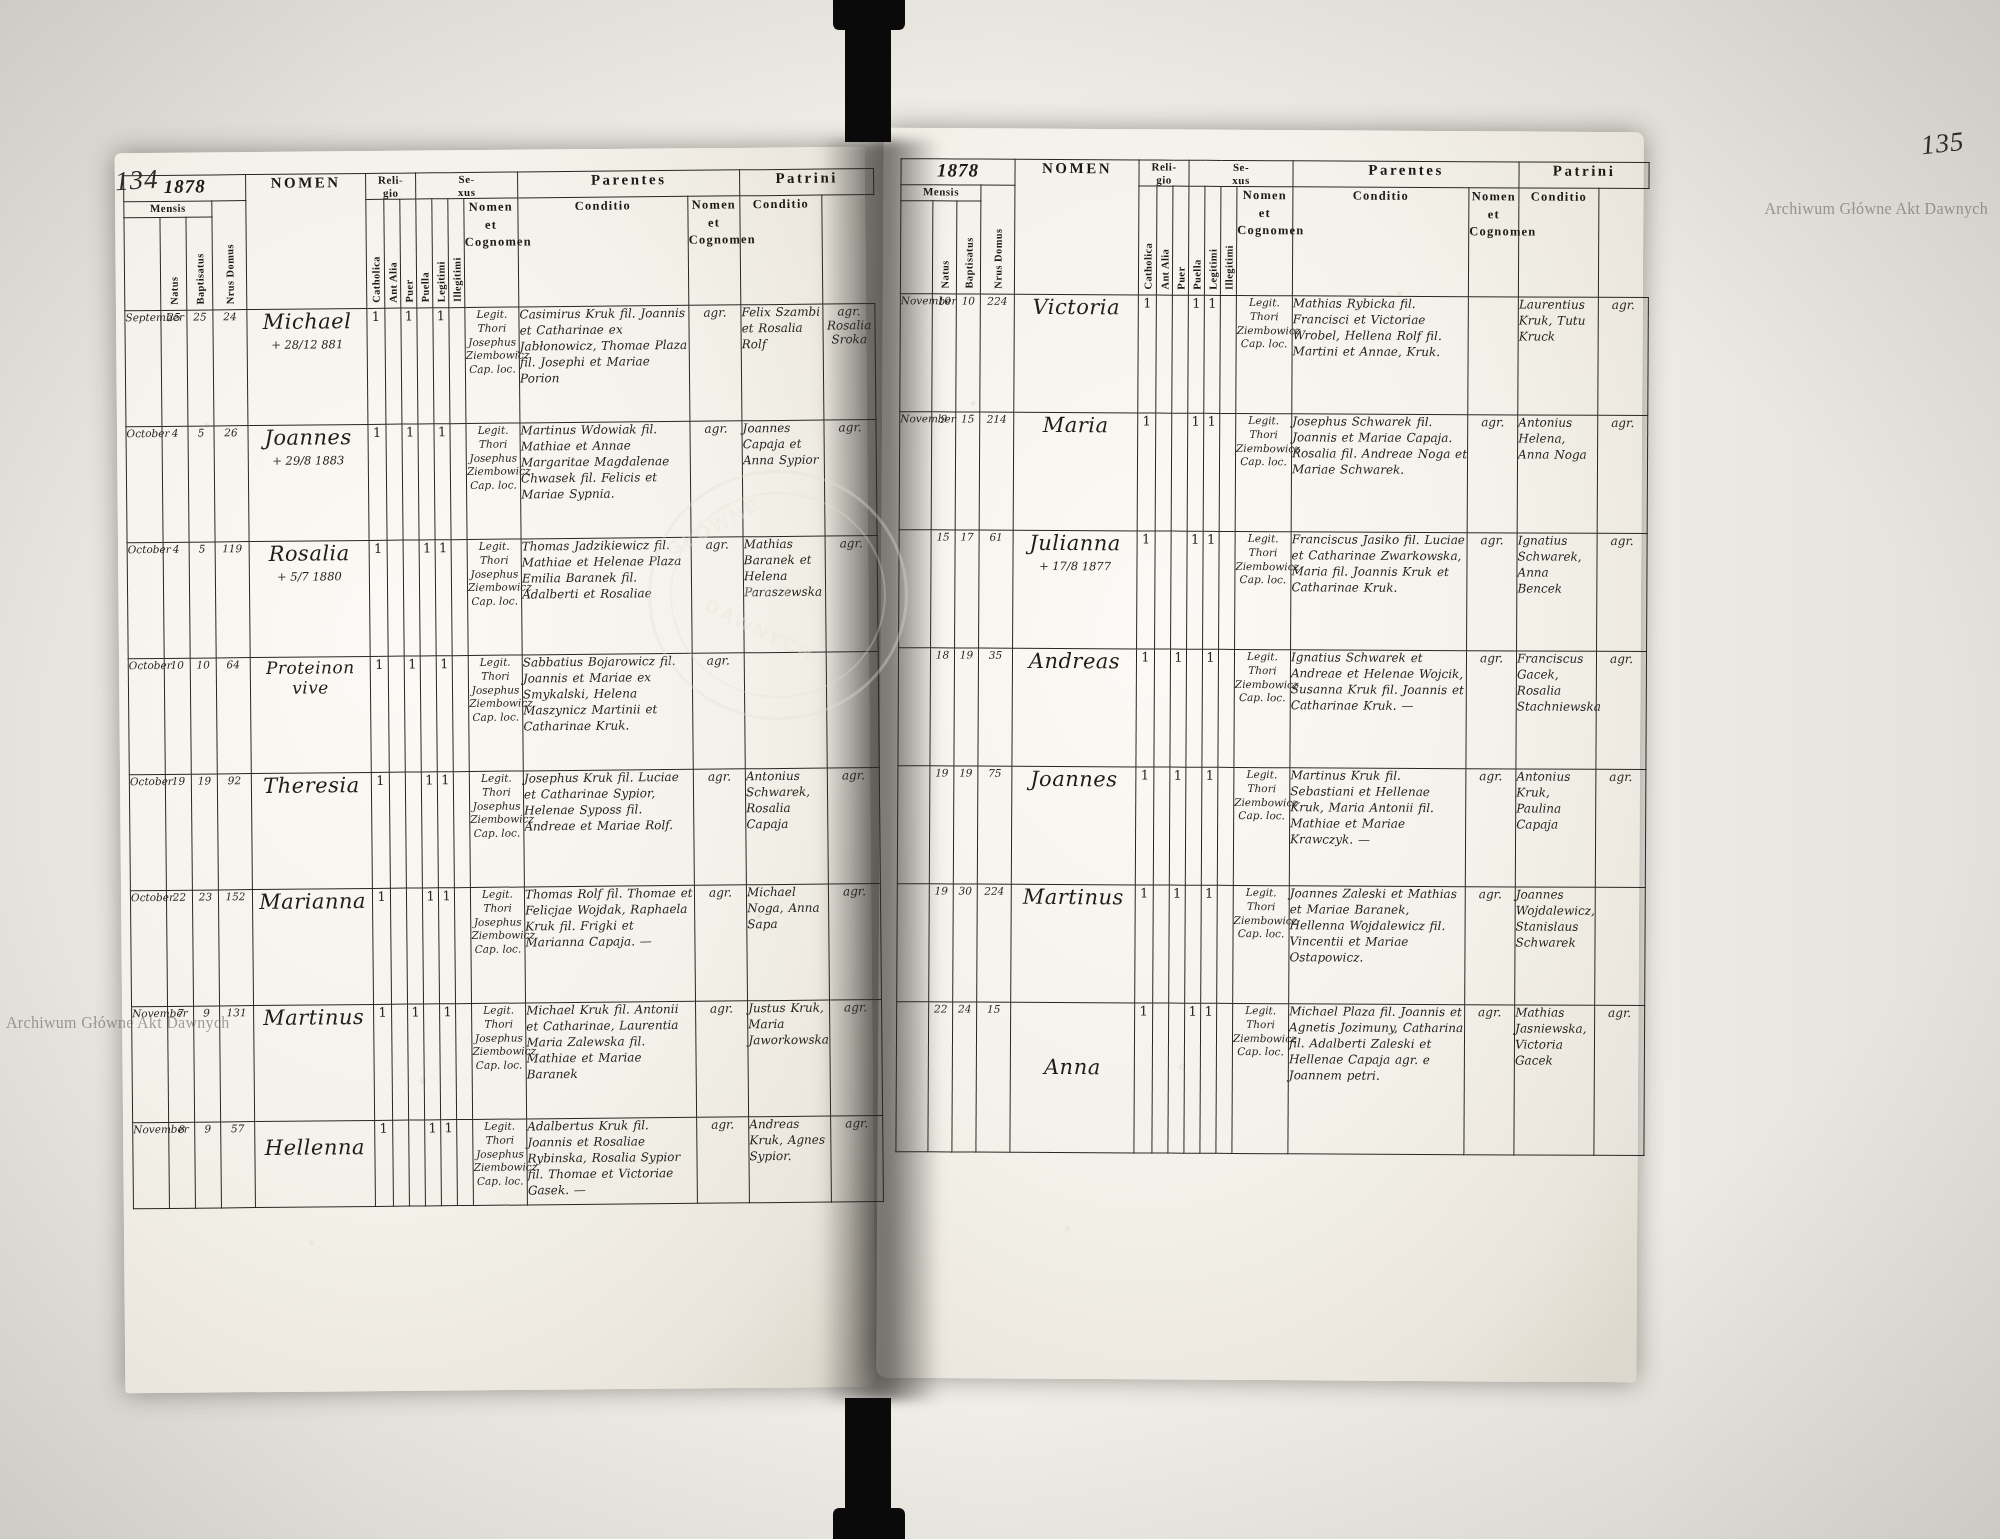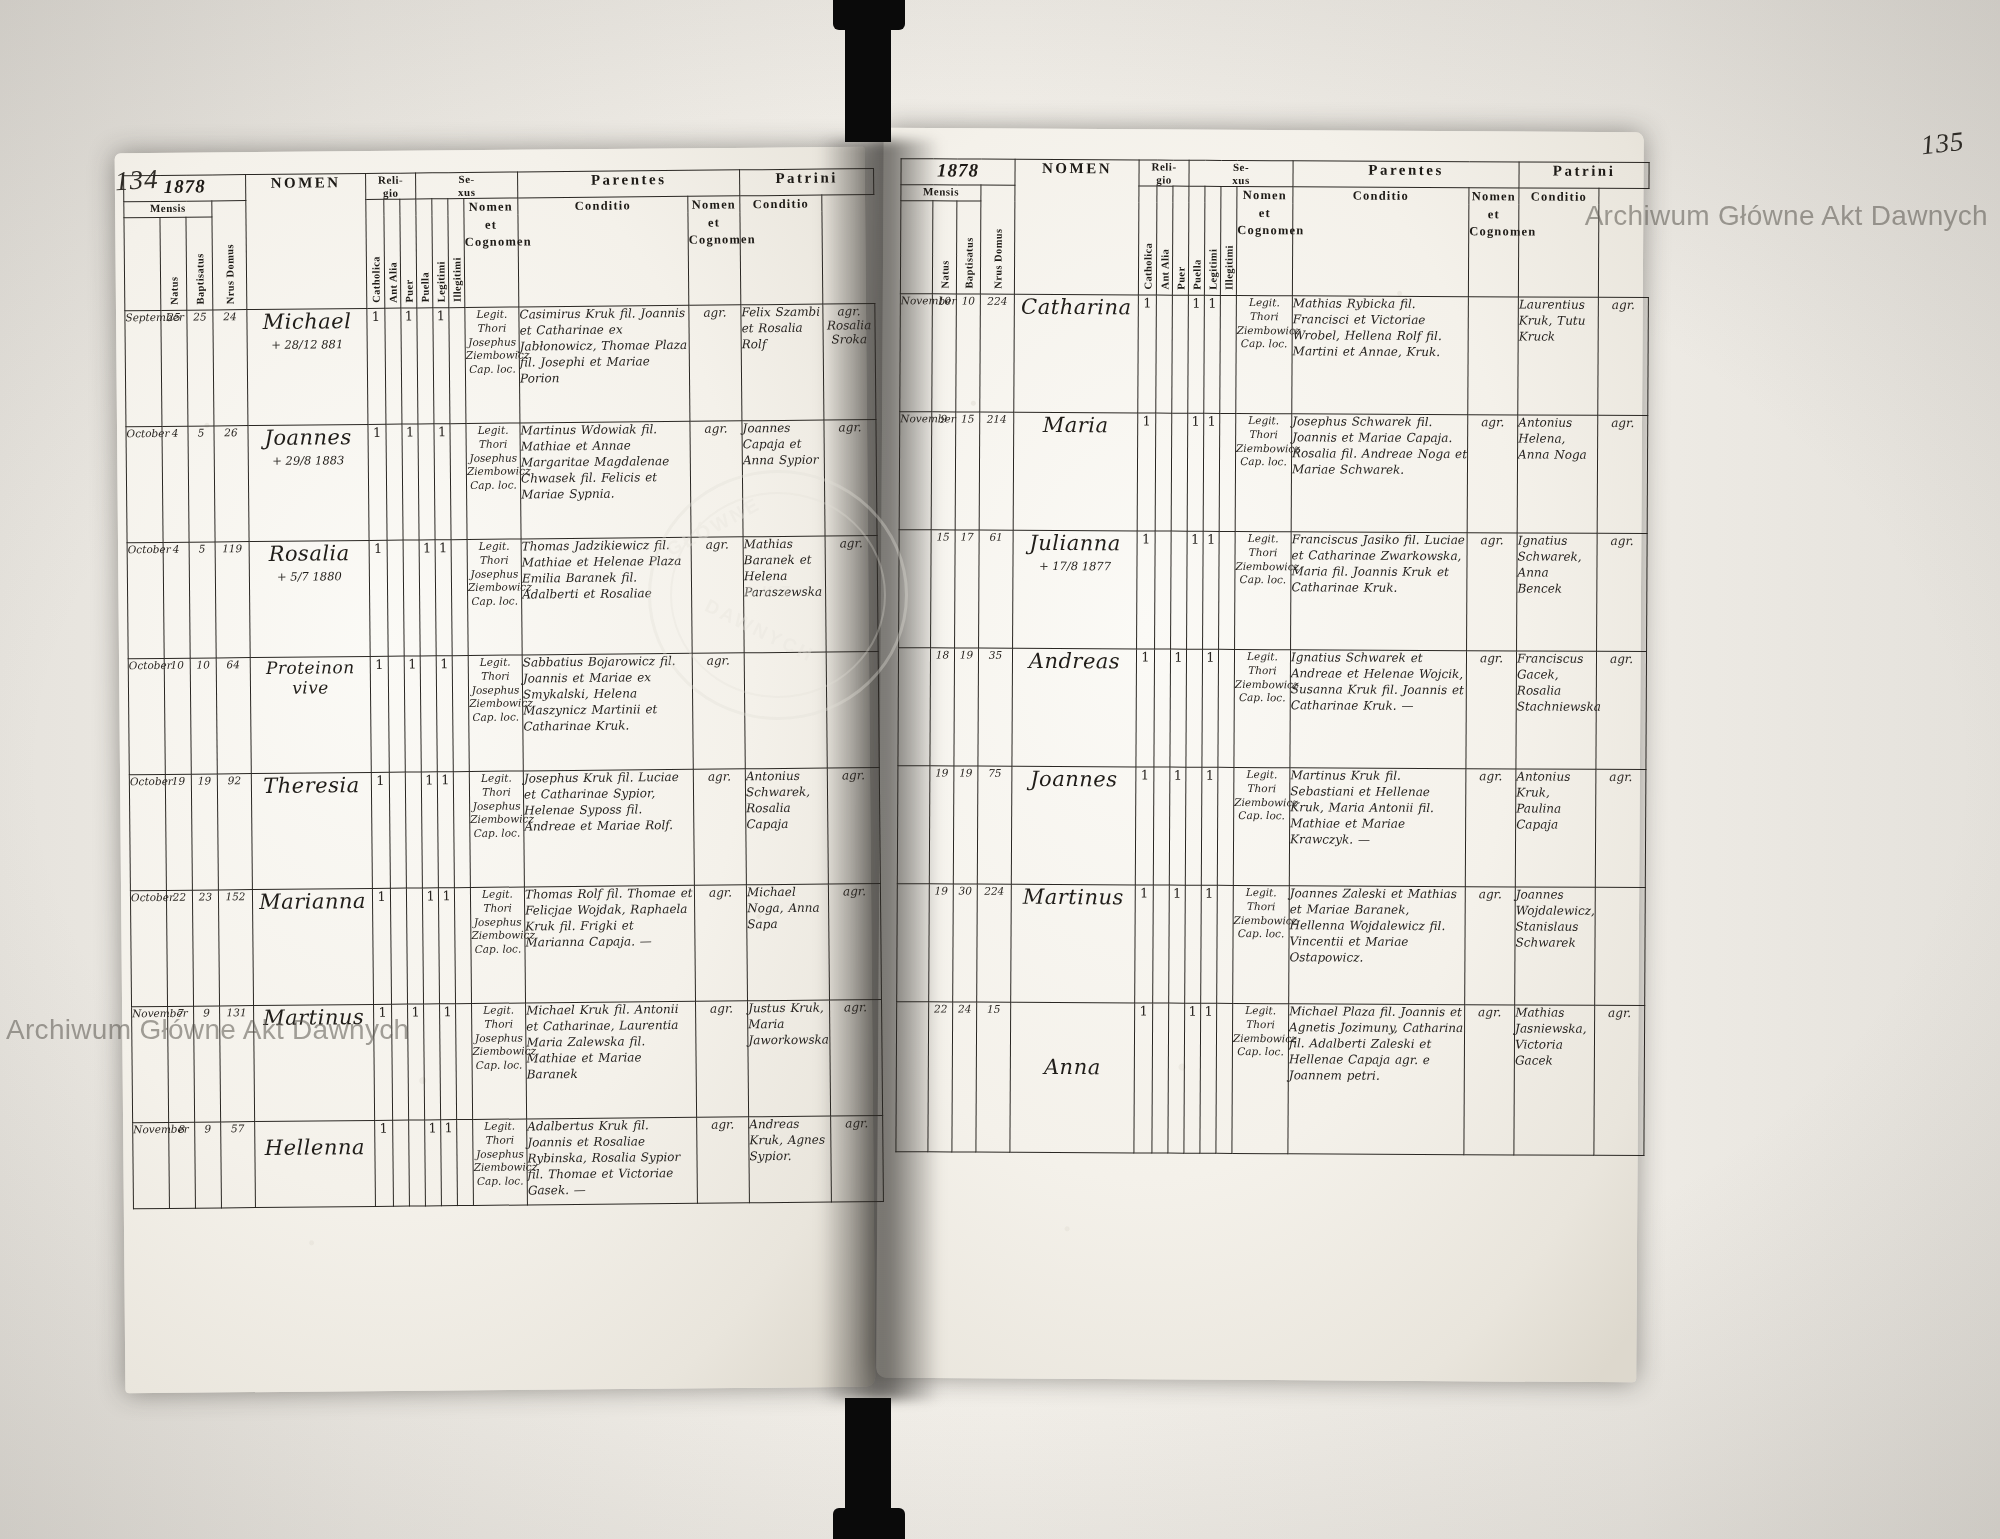--- a/index.html
+++ b/index.html
@@ -88,22 +88,22 @@
     font-size: 27px;
     color: #2e2b26;
     letter-spacing: 1px;
   }
   .folio-left { left: 115px; top: 165px; transform: rotate(-3deg); }
   .folio-right { right: 36px; top: 128px; transform: rotate(-6deg); }
 
   
   .wm {
     position: absolute;
-    font-family: Liberation Sans, sans-serif;
-    font-size: 28px;
+    font-family: Liberation Serif, serif;
+    font-size: 16px;
     color: rgba(90,86,78,0.55);
     letter-spacing: 0.3px;
     white-space: nowrap;
     z-index: 30;
   }
   .wm-tr { right: 12px; top: 200px; }
   .wm-bl { left: 6px; top: 1014px; }
 
   
   .stamp {
@@ -606,21 +606,21 @@
         <td class="vcap">
               <span>Baptisatus</span>
             </td>
       </tr>
 
       <tr class="row-h-r">
         <td class="hw-sm">November</td>
         <td class="hw-sm">10</td>
         <td class="hw-sm">10</td>
         <td class="hw-sm">224</td>
-        <td class="hw-name"><span>Catharina</span></td>
+        <td class="hw-name"><span>Victoria</span></td>
         <td class="hw-tick">1</td>
         <td class="hw-tick"></td>
         <td class="hw-tick"></td>
         <td class="hw-tick">1</td>
         <td class="hw-tick">1</td>
         <td class="hw-tick"></td>
         <td class="hw-sm"><span style="white-space:pre-line">Legit.
 Thori</span><br><span style="white-space:pre-line">Ziembowicz
 Cap. loc.</span></td>
         <td class="hw">Mathias Rybicka fil. Francisci et Victoriae Wrobel, Hellena Rolf fil. Martini et Annae, Kruk.</td>

